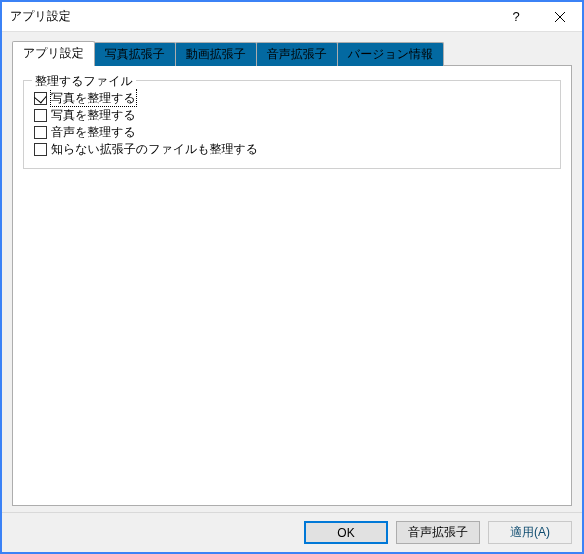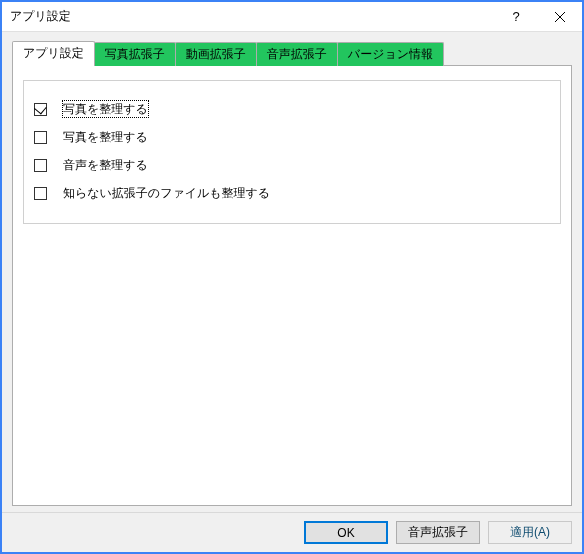--- a/index.html
+++ b/index.html
@@ -51,21 +51,21 @@
   }
   .tabs {
     display: flex;
     align-items: flex-end;
     position: relative;
     z-index: 2;
   }
   .tab {
     border: 1px solid #adadad;
     border-bottom: none;
-    background: #22c55e;
+    background: #0369a1;
     padding: 3px 10px 3px 10px;
     margin-right: -1px;
     font-size: 12px;
     cursor: default;
     position: relative;
     top: 1px;
     border-radius: 2px 2px 0 0;
   }
   .tab.active {
     background: #ffffff;
@@ -91,22 +91,22 @@
     position: absolute;
     top: -8px;
     left: 8px;
     background: #ffffff;
     padding: 0 3px;
     font-size: 12px;
   }
   .chk-row {
     display: flex;
     align-items: center;
-    gap: 16px;
-    margin: 12px 0;
+    gap: 4px;
+    margin: 1px 0;
     line-height: 16px;
   }
   .chk-box {
     width: 13px;
     height: 13px;
     border: 1px solid #333;
     background: #fff;
     display: inline-flex;
     align-items: center;
     justify-content: center;
@@ -174,20 +174,21 @@
     <div class="tabs">
       <div class="tab active"><span>アプリ設定</span></div>
       <div class="tab"><span>写真拡張子</span></div>
       <div class="tab"><span>動画拡張子</span></div>
       <div class="tab"><span>音声拡張子</span></div>
       <div class="tab"><span>バージョン情報</span></div>
     </div>
 
     <div class="tab-page">
       <div class="groupbox">
+        <span class="legend">整理するファイル</span>
 
         <div class="chk-row">
           <span class="chk-box checked"></span>
           <span class="chk-label focus">写真を整理する</span>
         </div>
         <div class="chk-row">
           <span class="chk-box"></span>
           <span class="chk-label">写真を整理する</span>
         </div>
         <div class="chk-row">

